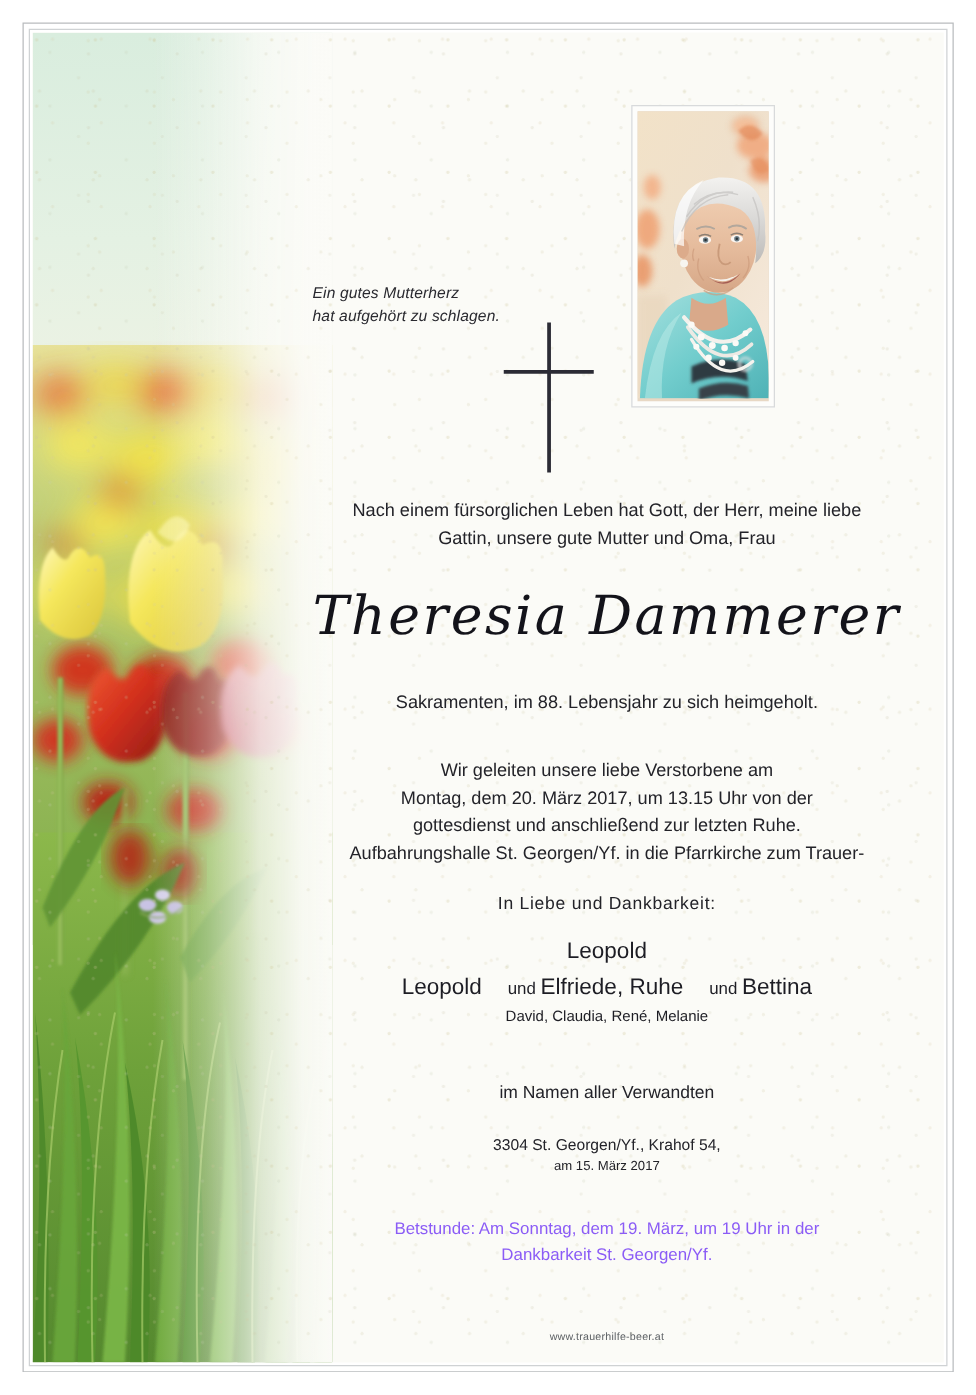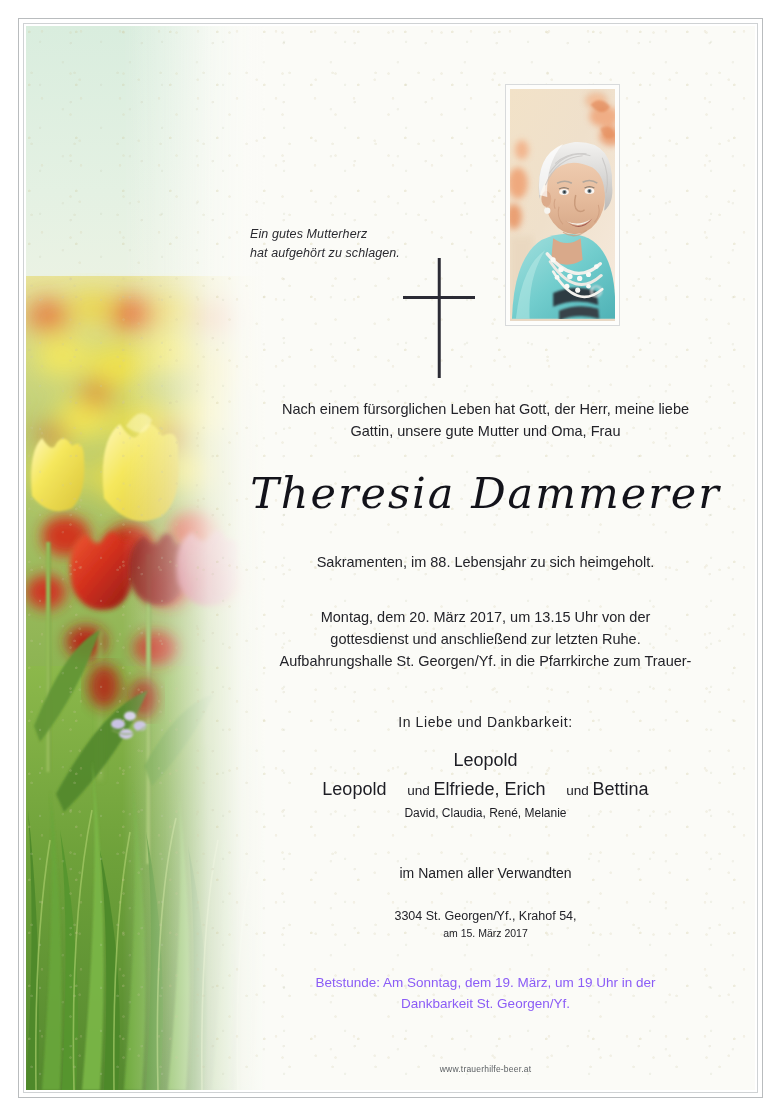--- a/index.html
+++ b/index.html
@@ -568,30 +568,31 @@
         <div>Gattin, unsere gute Mutter und Oma, Frau</div>
       </div>
 
       <div class="name">Theresia Dammerer</div>
 
       <div class="death-line">
         <div>Sakramenten, im 88. Lebensjahr zu sich heimgeholt.</div>
       </div>
 
       <div class="funeral">
+        <div>Wir geleiten unsere liebe Verstorbene am</div>
         <div>Montag, dem 20. März 2017, um 13.15 Uhr von der</div>
         <div>gottesdienst und anschließend zur letzten Ruhe.</div>
         <div>Aufbahrungshalle St. Georgen/Yf. in die Pfarrkirche zum Trauer-</div>
       </div>
 
       <div class="grat-label">In Liebe und Dankbarkeit:</div>
 
       <div class="survivors">
         <div class="surv-line surv-1">Leopold</div>
-        <div class="surv-line surv-2"><span>Leopold</span><span class="conj"> <span>und</span> </span><span>Elfriede, Erich</span><span class="conj"> <span>und</span> </span><span>Bettina</span></div>
+        <div class="surv-line surv-2"><span>Leopold</span><span class="conj"> <span>und</span> </span><span>Elfriede, Ruhe</span><span class="conj"> <span>und</span> </span><span>Bettina</span></div>
         <div class="surv-line surv-3">David, Claudia, René, Melanie</div>
       </div>
 
       <div class="relatives">im Namen aller Verwandten</div>
 
       <div class="address">
         <div>3304 St. Georgen/Yf., Krahof 54,</div>
         <div class="small">am 15. März 2017</div>
       </div>
 

